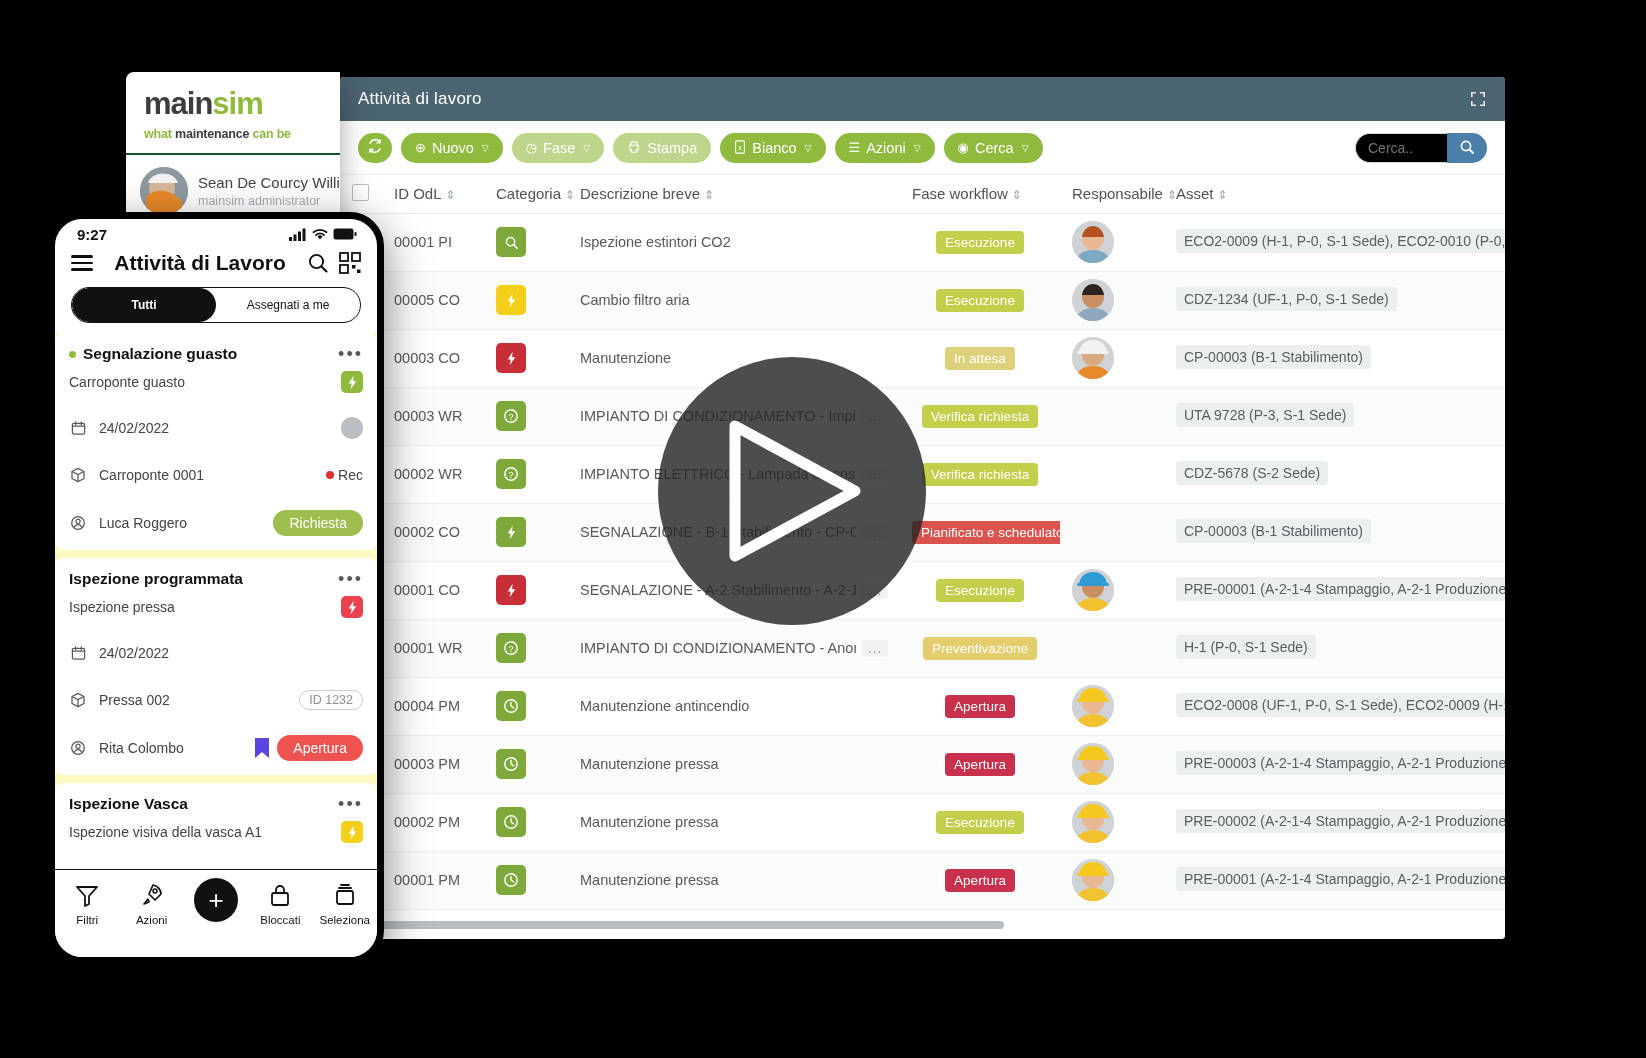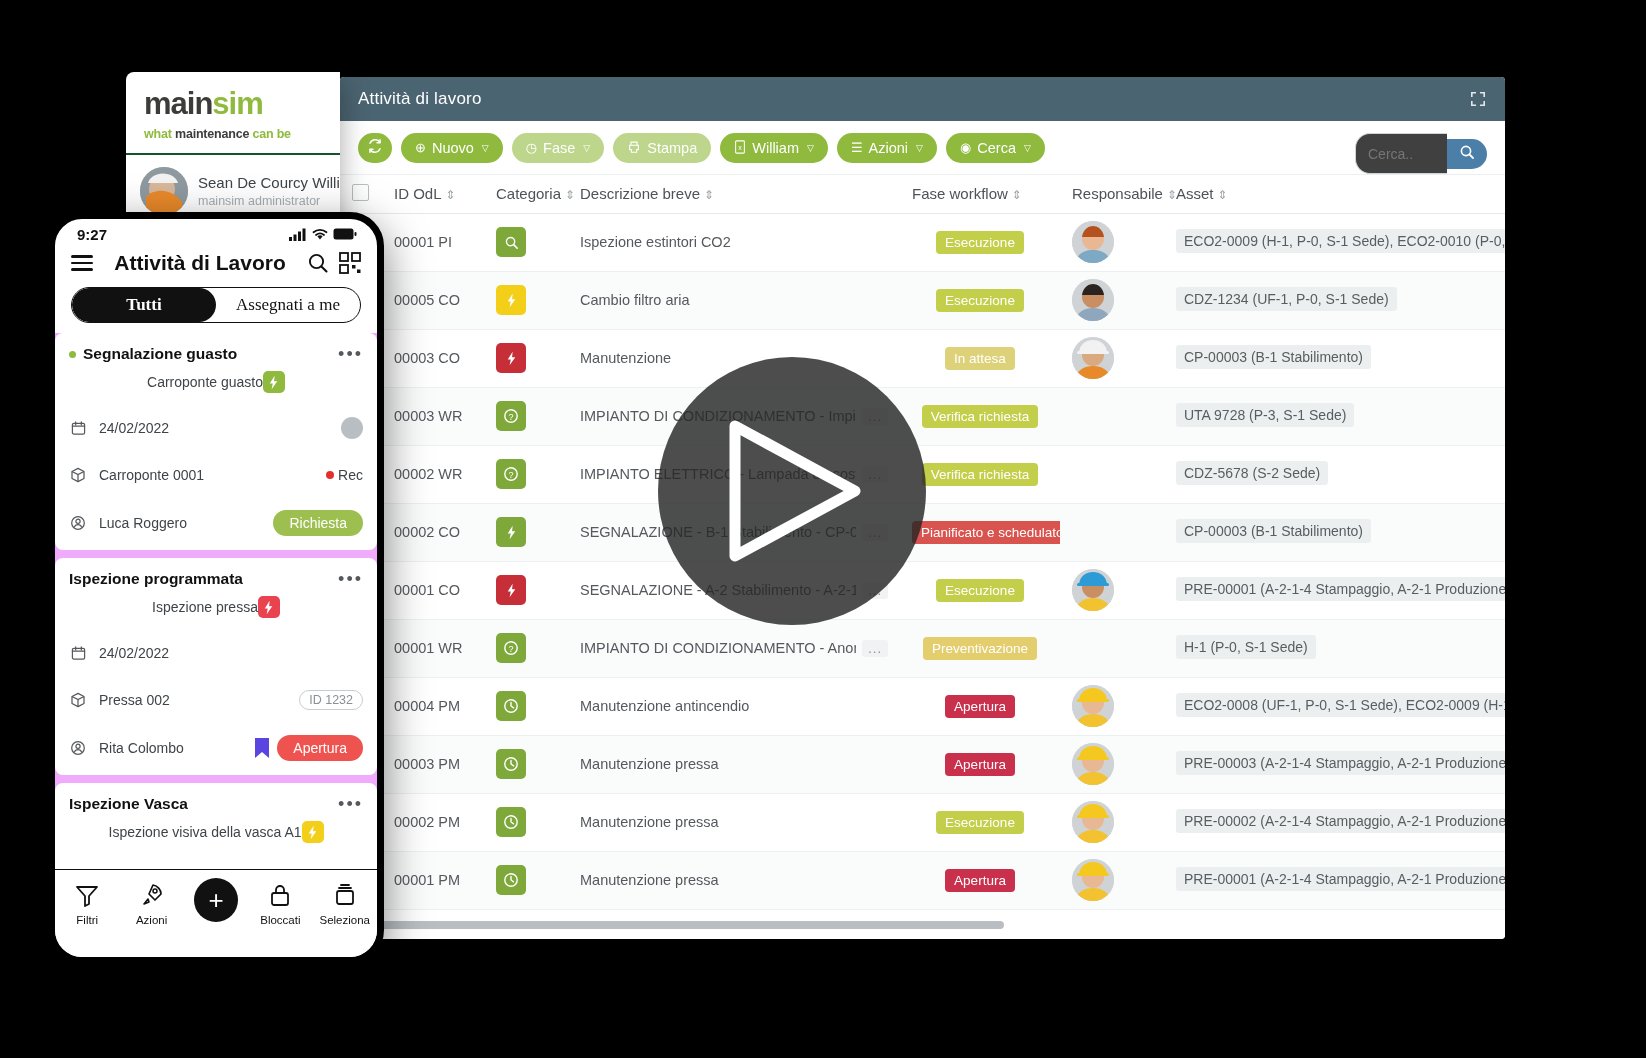--- a/index.html
+++ b/index.html
@@ -41,23 +41,23 @@
   .tbtn.pale  { background: #bdd68c; }
   .tbtn.refresh { width: 34px; height: 30px; padding: 0; justify-content: center; border-radius: 15px; background:#8fba3e;}
   .tbtn .ic { font-size: 13px; line-height: 1; }
   .tbtn .caret { font-size: 9px; margin-left: 2px; }
 
   .searchwrap {
     position: absolute; right: 18px; top: 12px;
     display: flex; align-items: center;
   }
   .search-input {
-    width: 92px; height: 41px; border: 1px solid #cfd6da; border-right: none;
+    width: 92px; height: 30px; border: 1px solid #cfd6da; border-right: none;
     border-radius: 15px 0 0 15px; padding: 0 12px; font-size: 14px; color: #8b949a;
-    outline: none; font-family: "Liberation Sans", sans-serif; background: #404040;
+    outline: none; font-family: "Liberation Sans", sans-serif; background: #000000;
   }
   .search-btn {
     width: 40px; height: 30px; border: none; border-radius: 0 15px 15px 0;
     background: #4b7fa8; color: #fff; cursor: pointer; font-size: 15px;
   }
 
   
   .tablewrap { position: relative; height: 756px; overflow: hidden; background:#fff; }
   table.grid { width: 1440px; border-collapse: collapse; table-layout: fixed; }
   table.grid th {
@@ -154,30 +154,30 @@
   .ph-header { display: flex; align-items: center; padding: 2px 16px 0 16px; gap: 10px; }
   .ph-title { flex: 1; text-align: center; font-size: 21px; font-weight: bold; color: #111; }
   .burger { width: 22px; }
   .burger span { display: block; height: 2.6px; background: #111; margin: 4px 0; border-radius: 2px; }
   .seg-wrap {
     margin: 12px 16px 0 16px; height: 36px; border: 1.6px solid #111; border-radius: 18px;
     display: flex; overflow: hidden;
   }
   .seg {
     flex: 1; display: flex; align-items: center; justify-content: center;
-    font-size: 17px; color: #111; cursor: pointer; font-family: Liberation Serif, serif;
+    font-size: 12px; color: #111; cursor: pointer;
   }
   .seg.active { background: #111; color: #fff; font-weight: bold; border-radius: 18px; }
-  .ph-list { margin-top: 10px; height: 560px; overflow: hidden; background: #f0abfc; }
+  .ph-list { margin-top: 10px; height: 560px; overflow: hidden; background: #fef9c3; }
   .card { background: #fff; border-radius: 8px; margin: 0 0 8px 0; padding: 12px 14px 14px 14px; }
   .card-head { display: flex; align-items: center; justify-content: space-between; }
   .card-title { font-size: 15.5px; font-weight: bold; color: #111; display: flex; align-items: center; gap: 7px; }
   .dot { width: 7px; height: 7px; border-radius: 50%; background: #8fba3e; display: inline-block; }
   .dots { color: #55595d; font-size: 18px; letter-spacing: 2px; line-height: 1; }
-  .card-sub { display: flex; align-items: center; justify-content: center; margin-top: 8px; }
+  .card-sub { display: flex; align-items: center; justify-content: space-between; margin-top: 8px; }
   .card-sub-txt { font-size: 14px; color: #3f4448; }
   .sq-ic { width: 22px; height: 22px; border-radius: 5px; display: flex; align-items: center; justify-content: center; color: #fff; font-size: 12px; }
   .crow { display: flex; align-items: center; justify-content: space-between; margin-top: 23px; min-height: 24px; }
   .crow-left { display: flex; align-items: center; gap: 12px; }
   .crow-ic { width: 18px; color: #55595d; display: flex; justify-content: center; }
   .crow-txt { font-size: 14px; color: #3f4448; }
   .pill {
     padding: 5px 16px; border-radius: 14px; color: #fff; font-size: 14px;
   }
   .idchip { border: 1px solid #c8cdd1; border-radius: 11px; padding: 2px 9px; font-size: 12.5px; color: #8a9095; }
@@ -249,21 +249,21 @@
         <span>Stampa</span>
       </button>
 
       <button class="tbtn solid">
         <span class="ic">
           <svg width="12" height="14" viewBox="0 0 12 16">
               <rect x="1" y="1" width="10" height="14" rx="1" stroke="#fff" stroke-width="1.2" fill="none"></rect>
               <text x="6" y="11" font-size="8" fill="#fff" text-anchor="middle" font-family="Liberation Sans">x</text>
             </svg>
         </span>
-        <span>William</span>
+        <span>Bianco</span>
         <span class="caret">▽</span>
       </button>
 
       <button class="tbtn solid">
         <span class="ic">☰</span>
         <span>Azioni</span>
         <span class="caret">▽</span>
       </button>
 
       <button class="tbtn solid">

